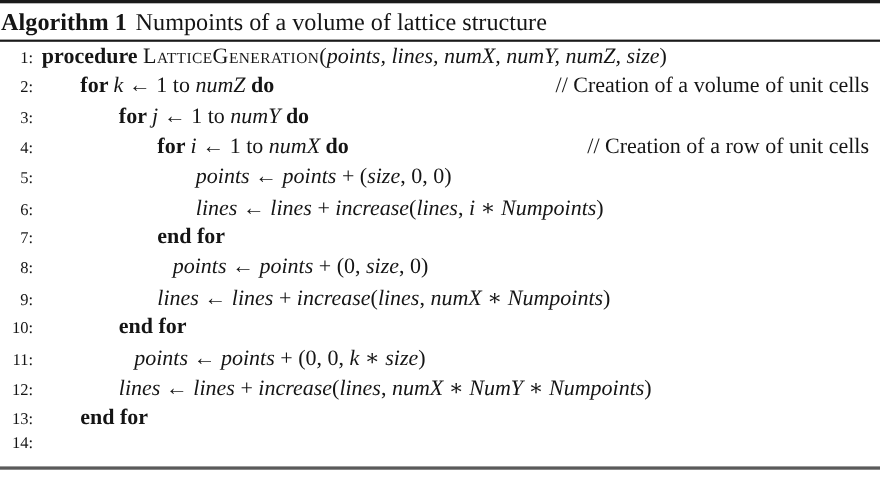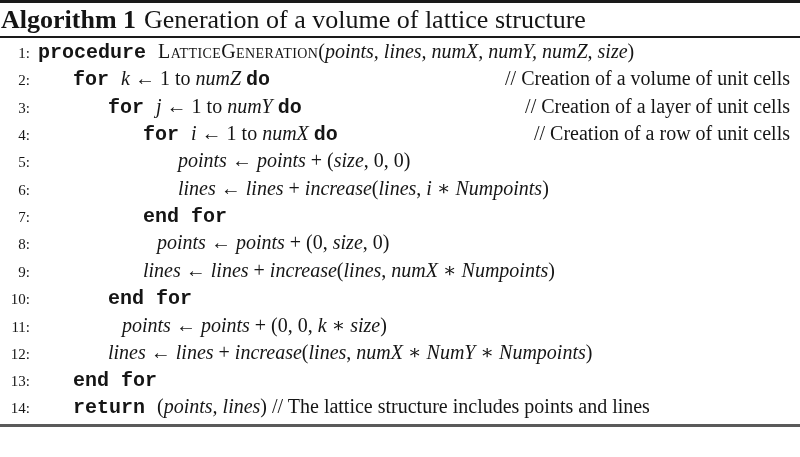--- a/index.html
+++ b/index.html
@@ -11,61 +11,61 @@
     color:#151515;
     font-family:"Liberation Serif","DejaVu Serif",serif;
     overflow:hidden;
   }
   .rule-top{height:3px;background:#1a1a1a;}
   .rule-mid{height:2px;background:#1a1a1a;}
   .rule-bottom{height:3px;background:#5a5a5a;margin-top:2px;}
   .titlebar{
     display:flex;align-items:baseline;
     padding:4px 6px 4px 1px;
-    font-size:26px;line-height:25px;
+    font-size:22px;line-height:25px;
     white-space:pre;
   }
   .algo-label{font-weight:700;margin-right:8px;}
   .code{padding:2px 10px 0 0;}
   .cl{
     display:flex;align-items:baseline;
     height:27.3px;
     font-size:20px;
     white-space:pre;
   }
   .ln{
     flex:none;width:30px;text-align:right;
     font-size:15px;padding-right:8px;
   }
   .ct{flex:none;}
   .rc{margin-left:auto;}
-  .kw{font-weight:700;font-family:Liberation Mono, monospace;}
+  .kw{font-weight:700;}
   .v{font-style:italic;}
   .sc{font-variant:small-caps;letter-spacing:0.4px;}
 </style>
 </head>
 <body>
 
 <div class="algo">
   <div class="rule-top"></div>
   <div class="titlebar">
     <span class="algo-label">Algorithm 1</span>
-    <span class="algo-title">Generation of a volume of lattice structure</span>
+    <span class="algo-title">Numpoints of a volume of lattice structure</span>
   </div>
   <div class="rule-mid"></div>
   <div class="code">
       <div class="cl"><span class="ln">1:</span><span class="ct" style="padding-left: 0px;"><span class="kw">procedure </span><span class="sc">LatticeGeneration</span><span class="p">(</span><span class="v">points, lines, numX, numY, numZ, size</span><span class="p">)</span></span></div>
       <div class="cl"><span class="ln">2:</span><span class="ct" style="padding-left: 35px; text-align: right;"><span class="kw">for </span><span class="v">k</span><span class="p"> ← 1 to </span><span class="v">numZ</span><span class="p"> </span><span class="kw">do</span></span><span class="rc">// Creation of a volume of unit cells</span></div>
-      <div class="cl"><span class="ln">3:</span><span class="ct" style="padding-left: 70px;"><span class="kw">for </span><span class="v">j</span><span class="p"> ← 1 to </span><span class="v">numY</span><span class="p"> </span><span class="kw">do</span></span><span class="rc">// Creation of a layer of unit cells</span></div>
+      <div class="cl"><span class="ln">3:</span><span class="ct" style="padding-left: 70px;"><span class="kw">for </span><span class="v">j</span><span class="p"> ← 1 to </span><span class="v">numY</span><span class="p"> </span><span class="kw">do</span></span></div>
       <div class="cl"><span class="ln">4:</span><span class="ct" style="padding-left: 105px;"><span class="kw">for </span><span class="v">i</span><span class="p"> ← 1 to </span><span class="v">numX</span><span class="p"> </span><span class="kw">do</span></span><span class="rc">// Creation of a row of unit cells</span></div>
       <div class="cl"><span class="ln">5:</span><span class="ct" style="padding-left: 140px;"><span class="v">points</span><span class="p"> ← </span><span class="v">points</span><span class="p"> + (</span><span class="v">size</span><span class="p">, 0, 0)</span></span></div>
       <div class="cl"><span class="ln">6:</span><span class="ct" style="padding-left: 140px;"><span class="v">lines</span><span class="p"> ← </span><span class="v">lines</span><span class="p"> + </span><span class="v">increase</span><span class="p">(</span><span class="v">lines</span><span class="p">, </span><span class="v">i</span><span class="p"> ∗ </span><span class="v">Numpoints</span><span class="p">)</span></span></div>
       <div class="cl"><span class="ln">7:</span><span class="ct" style="padding-left: 105px;"><span class="kw">end for</span></span></div>
       <div class="cl"><span class="ln">8:</span><span class="ct" style="padding-left: 119px; text-align: right;"><span class="v">points</span><span class="p"> ← </span><span class="v">points</span><span class="p"> + (0, </span><span class="v">size</span><span class="p">, 0)</span></span></div>
       <div class="cl"><span class="ln">9:</span><span class="ct" style="padding-left: 105px;"><span class="v">lines</span><span class="p"> ← </span><span class="v">lines</span><span class="p"> + </span><span class="v">increase</span><span class="p">(</span><span class="v">lines</span><span class="p">, </span><span class="v">numX</span><span class="p"> ∗ </span><span class="v">Numpoints</span><span class="p">)</span></span></div>
       <div class="cl"><span class="ln">10:</span><span class="ct" style="padding-left: 70px;"><span class="kw">end for</span></span></div>
       <div class="cl"><span class="ln">11:</span><span class="ct" style="padding-left: 84px;"><span class="v">points</span><span class="p"> ← </span><span class="v">points</span><span class="p"> + (0, 0, </span><span class="v">k</span><span class="p"> ∗ </span><span class="v">size</span><span class="p">)</span></span></div>
       <div class="cl"><span class="ln">12:</span><span class="ct" style="padding-left: 70px;"><span class="v">lines</span><span class="p"> ← </span><span class="v">lines</span><span class="p"> + </span><span class="v">increase</span><span class="p">(</span><span class="v">lines</span><span class="p">, </span><span class="v">numX</span><span class="p"> ∗ </span><span class="v">NumY</span><span class="p"> ∗ </span><span class="v">Numpoints</span><span class="p">)</span></span></div>
       <div class="cl"><span class="ln">13:</span><span class="ct" style="padding-left: 35px;"><span class="kw">end for</span></span></div>
-      <div class="cl"><span class="ln">14:</span><span class="ct" style="padding-left: 35px;"><span class="kw">return </span><span class="p">(</span><span class="v">points, lines</span><span class="p">) </span><span class="p">// The lattice structure includes points and lines</span></span></div>
+      <div class="cl"><span class="ln">14:</span></div>
     </div>
   <div class="rule-bottom"></div>
 </div>
 
 </body></html>

